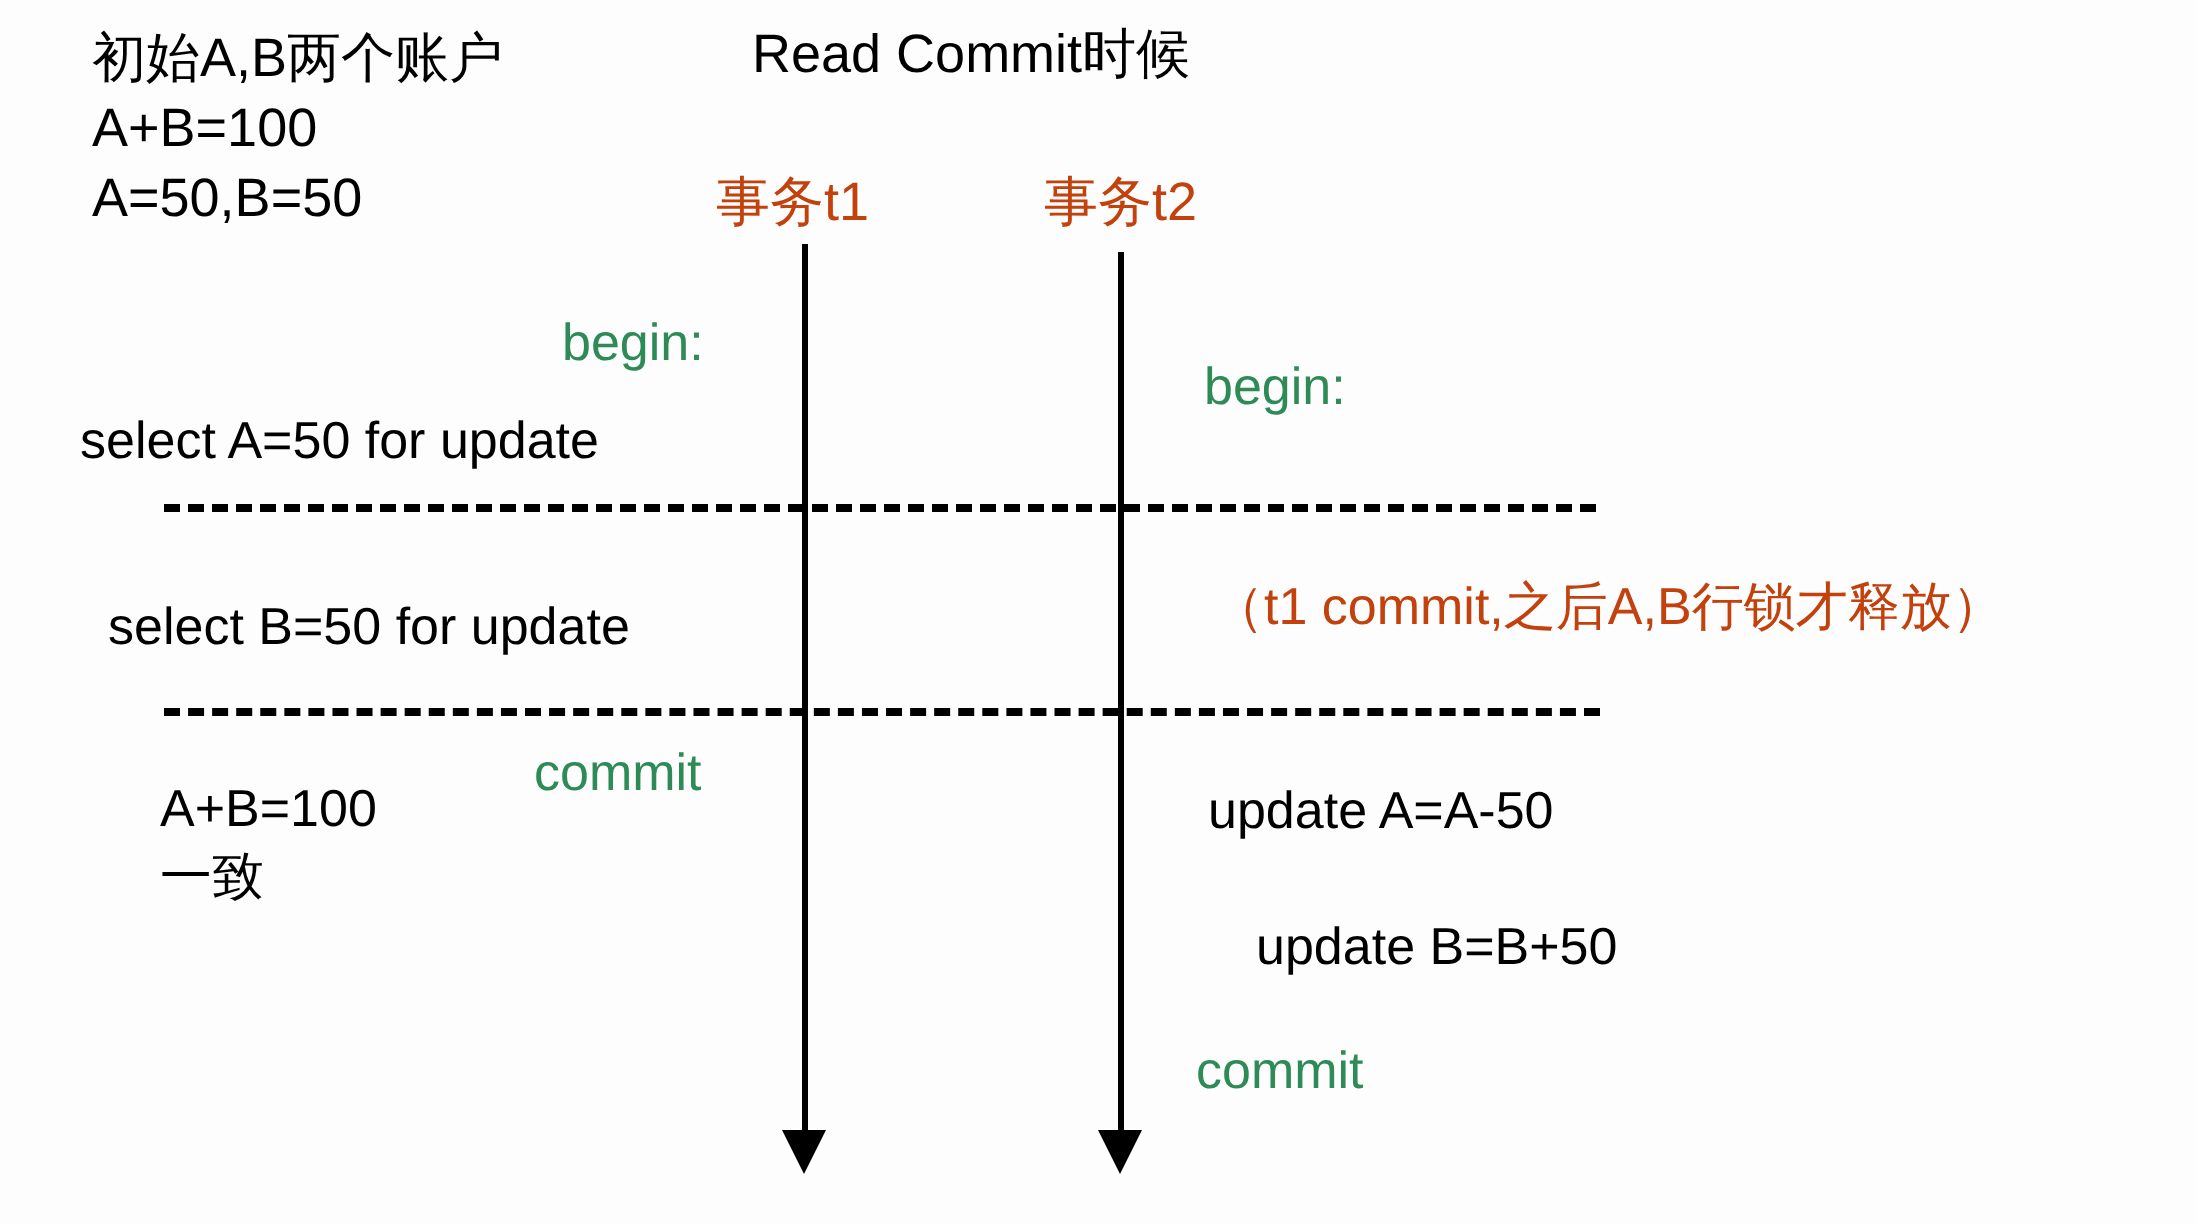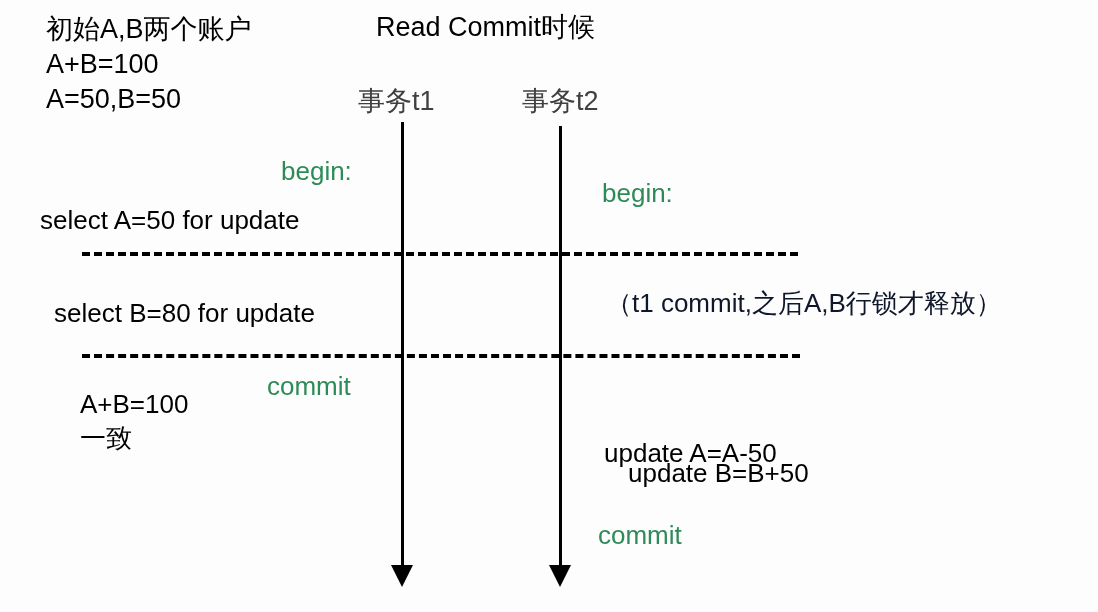--- a/index.html
+++ b/index.html
@@ -16,22 +16,22 @@
     font-family: "Liberation Sans", "DejaVu Sans", sans-serif;
   }
   .txt {
     position: absolute;
     white-space: pre;
     line-height: 1.18;
     font-weight: 400;
   }
   .purple { color: #000000; }
   .green  { color: #2e8b57; }
-  .blue   { color: #0f172a; }
-  .black  { color: #404040; }
+  .blue   { color: #c2410c; }
+  .black  { color: #c2410c; }
 
   .s-head   { font-size: 27px; }
   .s-body   { font-size: 26px; }
   .s-lane   { font-size: 27px; }
   .s-note   { font-size: 26px; }
 
   
   .lifeline {
     position: absolute;
     width: 0;
@@ -74,30 +74,30 @@
   <div class="lifeline" style="left:559px; top:126px; height:448px;"></div>
   <div class="arrowhead" style="left:549px; top:565px;"></div>
 
   <div class="dashline" style="left:82px; top:252px; width:716px;"></div>
   <div class="dashline" style="left:82px; top:354px; width:718px;"></div>
 
   <div class="txt green s-body" style="left:281px; top:156px;">begin:</div>
 
   <div class="txt purple s-body" style="left:40px; top:205px;">select A=50 for update</div>
 
-  <div class="txt purple s-body" style="left:54px; top:298px;">select B=80 for update</div>
+  <div class="txt purple s-body" style="left:54px; top:298px;">select B=50 for update</div>
 
   <div class="txt green s-body" style="left:267px; top:371px;">commit</div>
 
   <div class="txt purple s-body multiline" style="left:80px; top:388px;">A+B=100
 一致</div>
 
   <div class="txt green s-body" style="left:602px; top:178px;">begin:</div>
 
   <div class="txt blue s-note" style="left:606px; top:288px;">（t1 commit,之后A,B行锁才释放）</div>
 
-  <div class="txt purple s-body" style="left:604px; top:390px;margin-top:48px;">update A=A-50</div>
+  <div class="txt purple s-body" style="left:604px; top:390px;">update A=A-50</div>
 
   <div class="txt purple s-body" style="left:604px; top:458px;margin-left:24px;">update B=B+50</div>
 
   <div class="txt green s-body" style="left:598px; top:520px;">commit</div>
 
 </div>
 
 </body></html>

